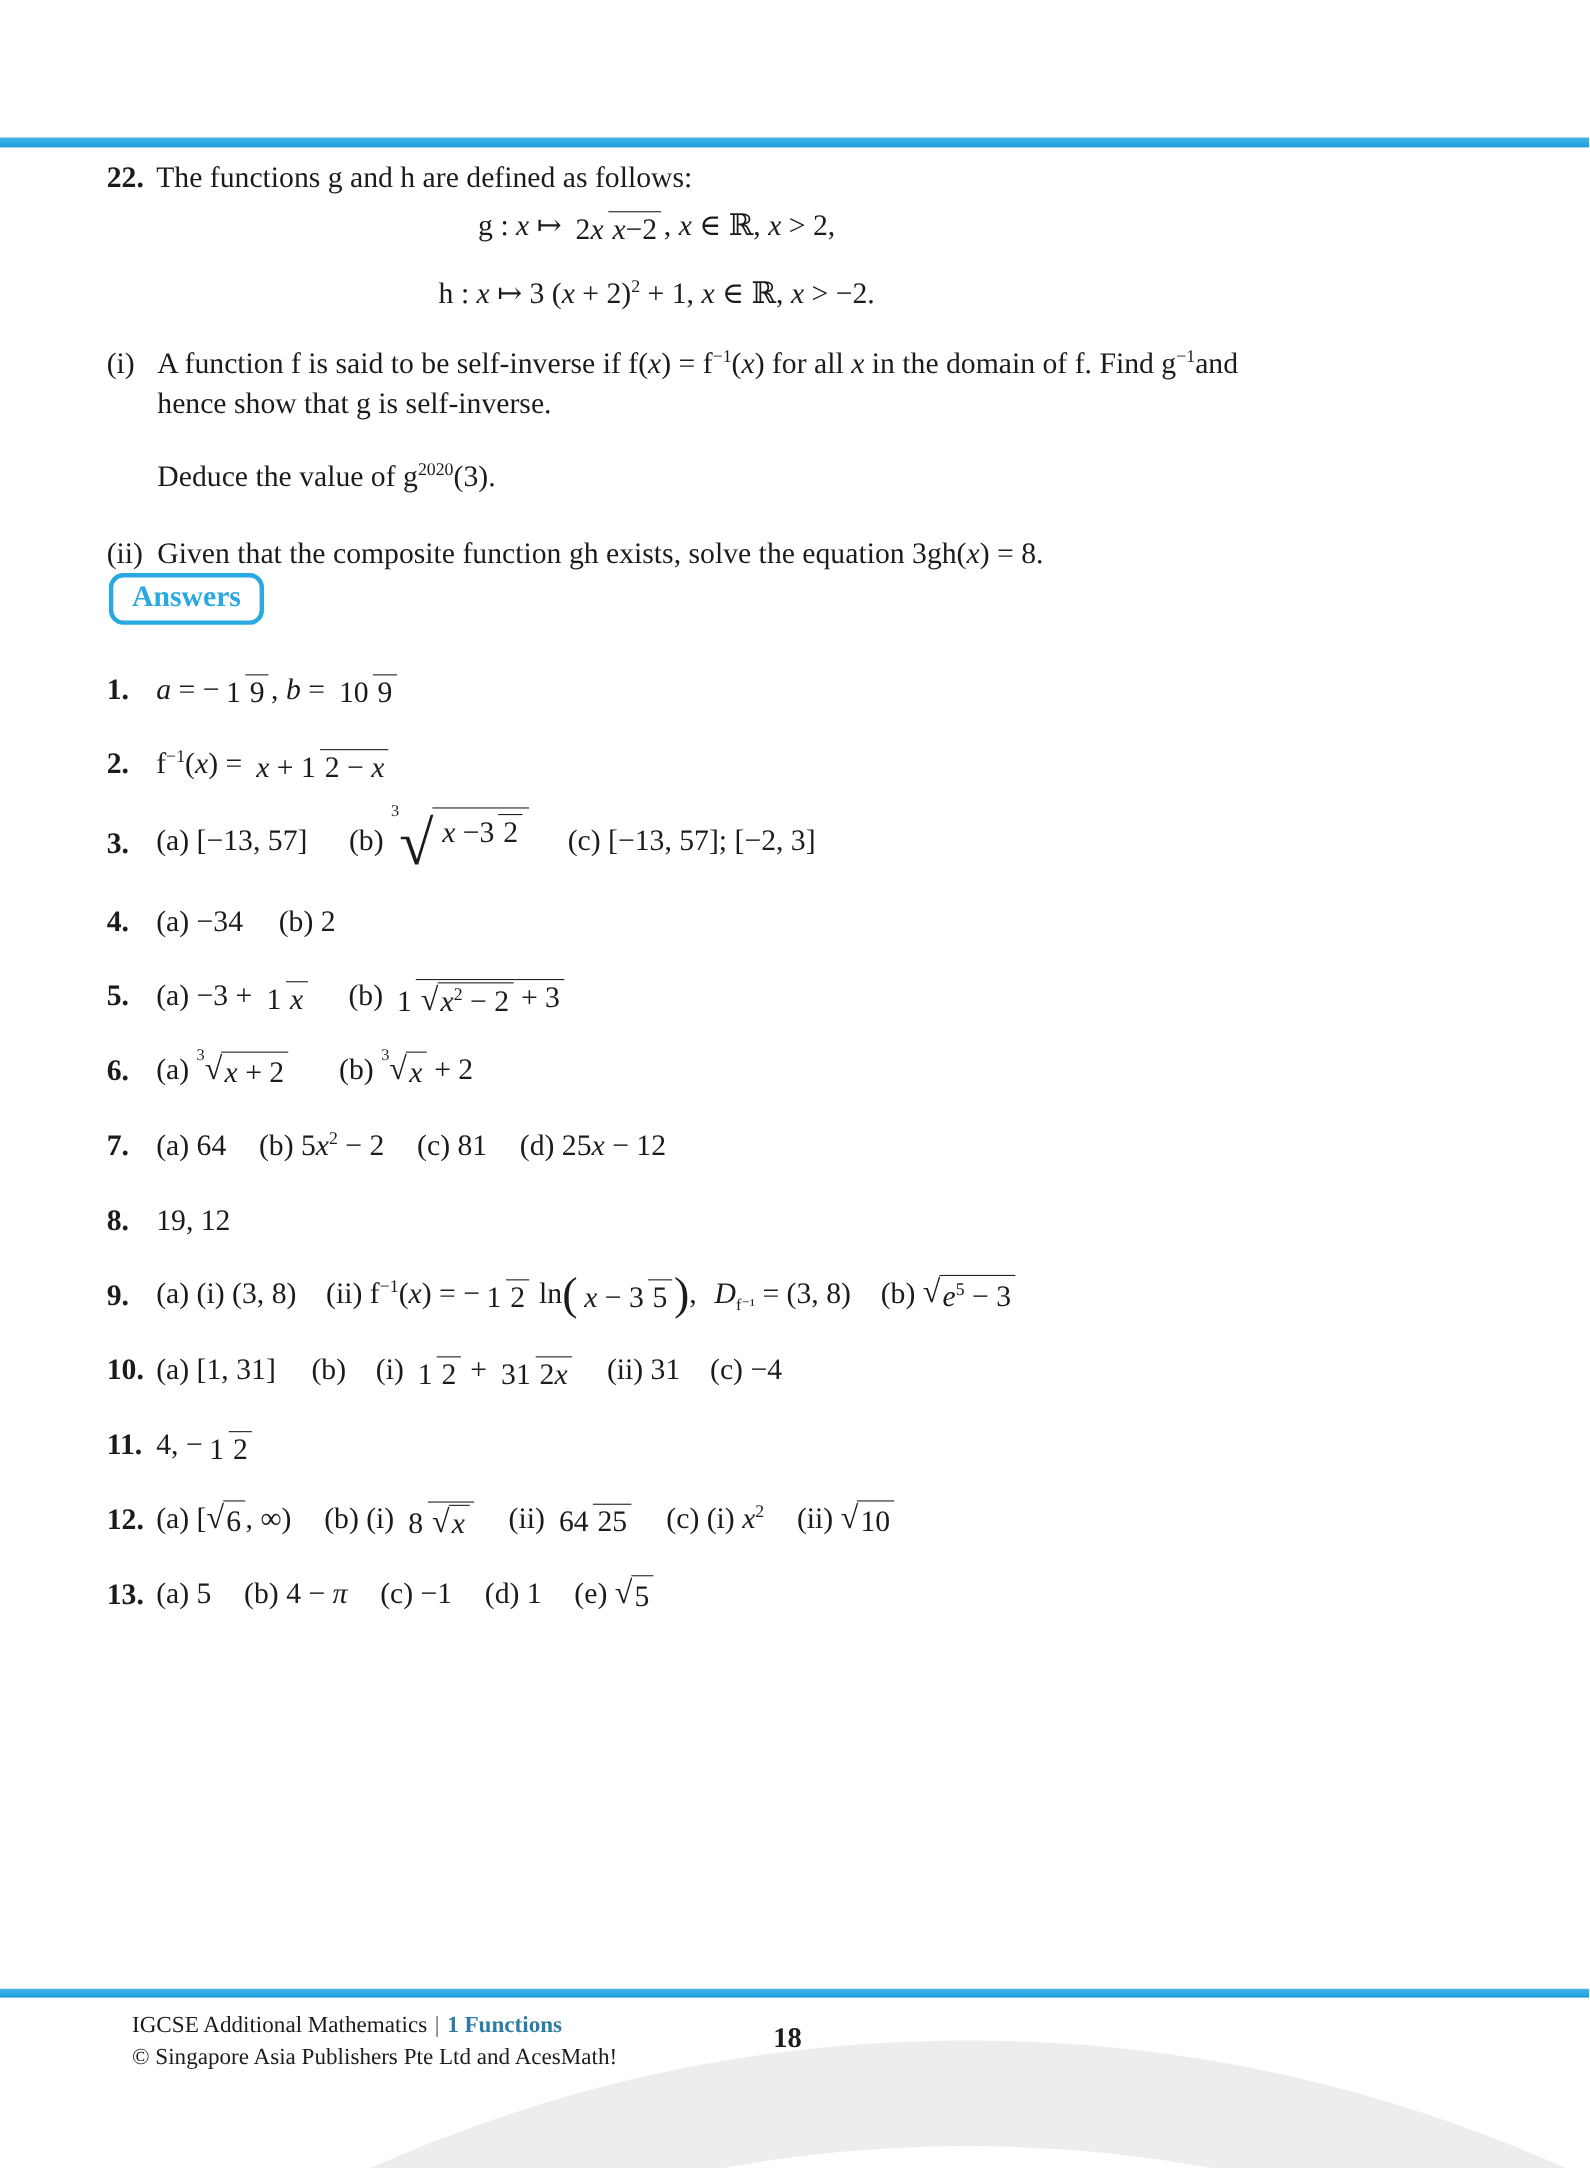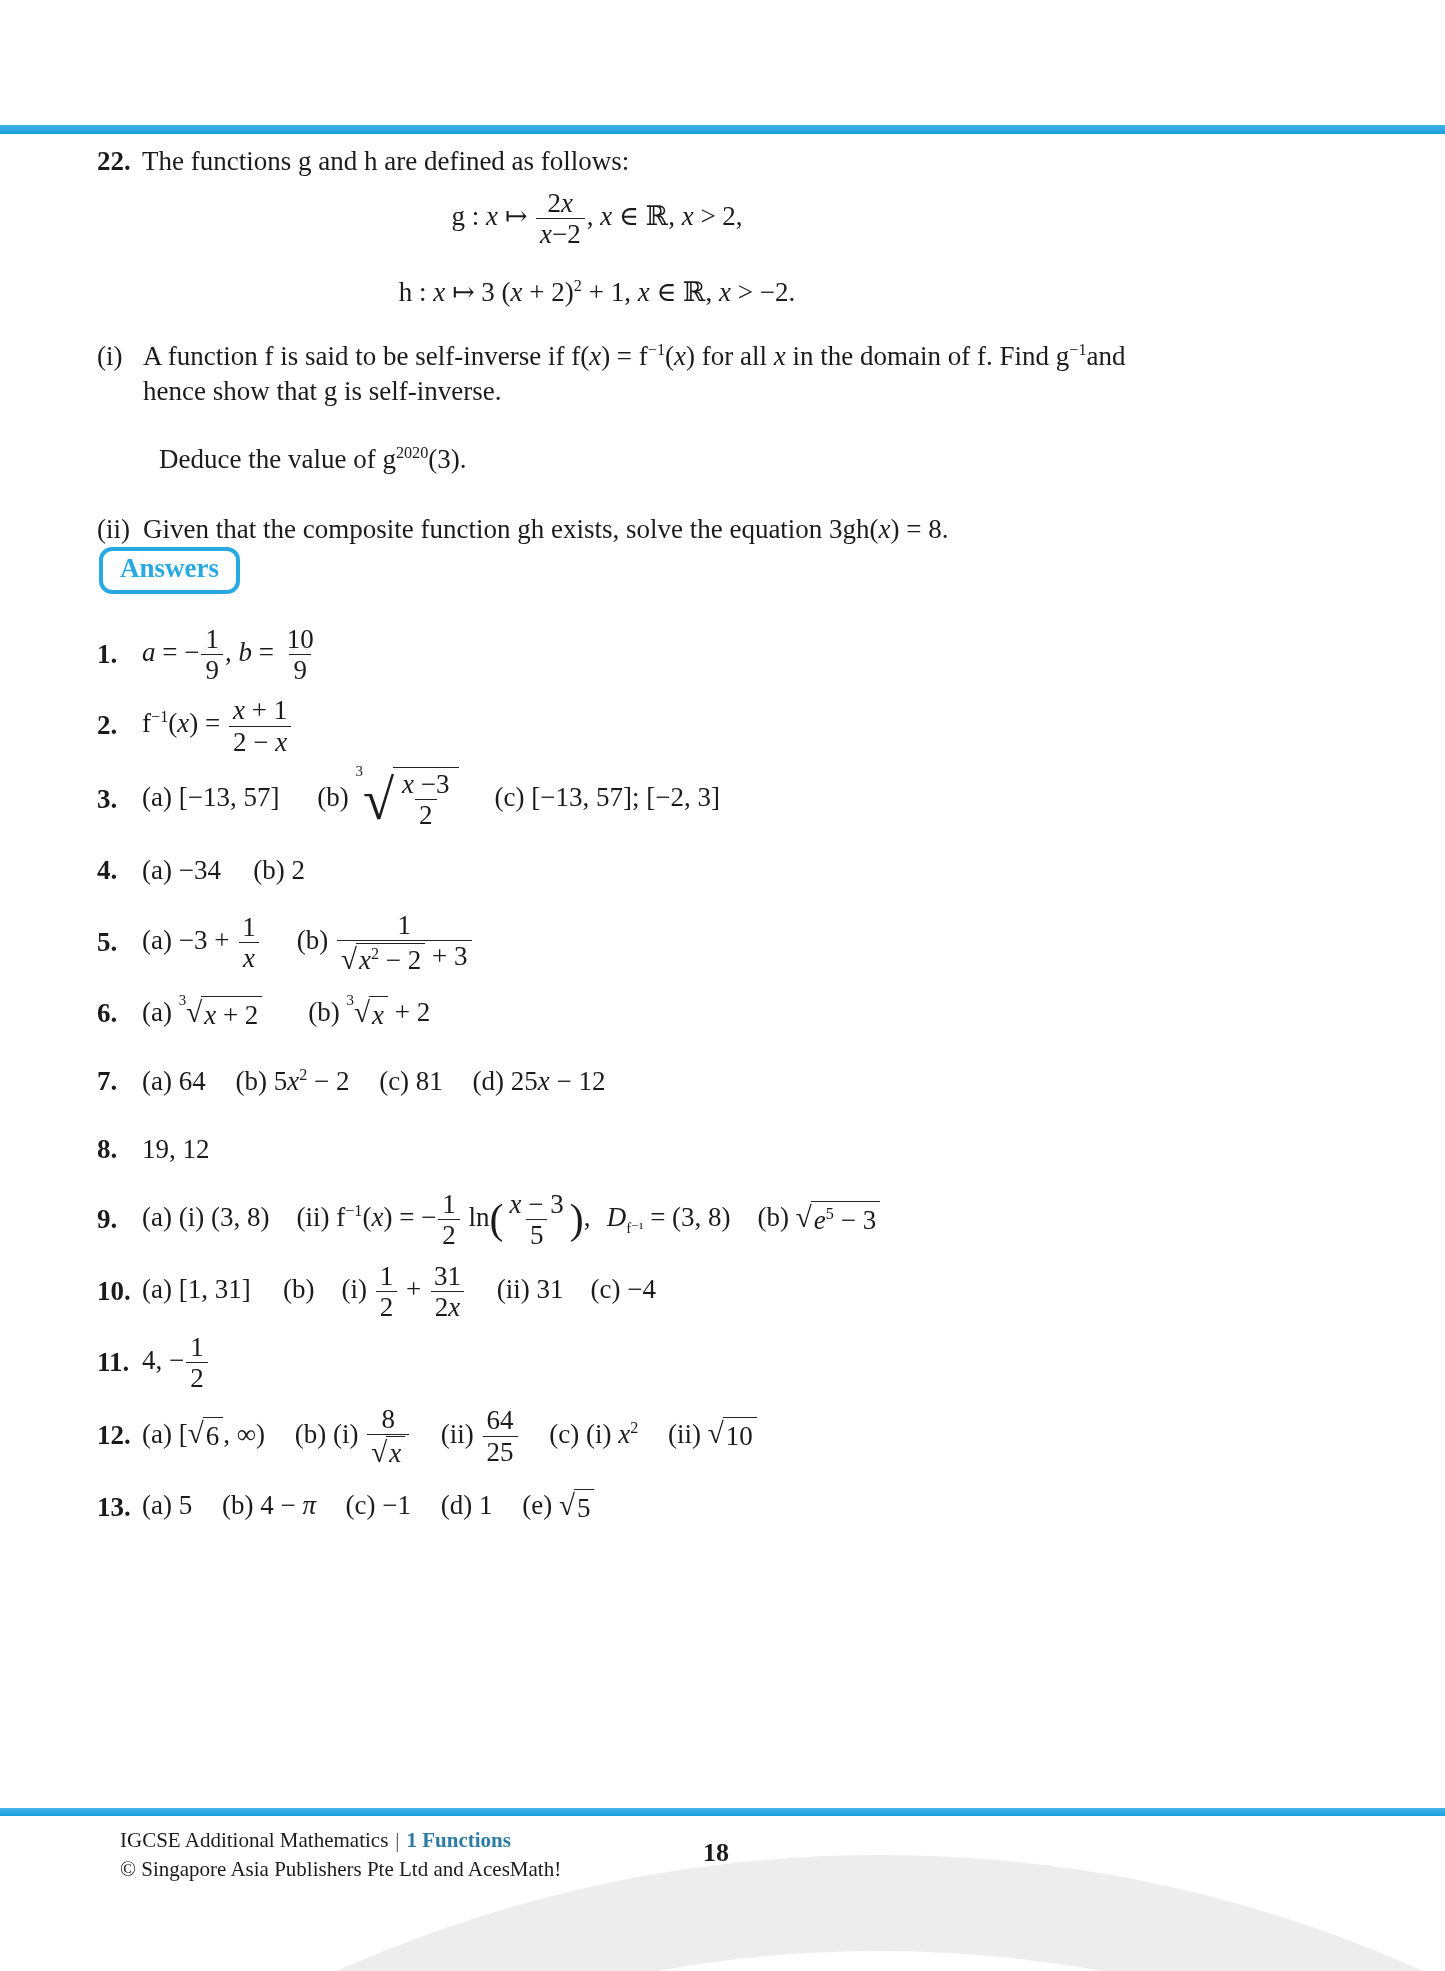--- a/index.html
+++ b/index.html
@@ -13,33 +13,33 @@
     background:linear-gradient(#45b5e6,#189fdd);}
   .content{position:absolute;left:97px;top:138px;width:1055px;font-size:27px;line-height:1.32;}
   .q-row{display:flex;margin-top:6px;}
   .q-num{font-weight:bold;width:45px;flex:none;}
   .formula{width:1000px;text-align:center;}
   .formula-g{margin-top:8px;}
   .formula-h{margin-top:26px;}
   .part{display:flex;margin-top:28px;}
   .part-label{width:46px;flex:none;}
   .part-body{width:985px;}
-  .deduce{margin-left:62px;margin-top:32px;}
+  .deduce{margin-left:46px;margin-top:32px;}
   .part-ii{margin-top:34px;}
   .answers-badge{
     display:inline-block;margin-left:2px;
     border:4px solid #29a9e1;border-radius:13px;padding:0px 17px 3px;
     color:#29a9e1;font-weight:bold;font-size:27px;
   }
   .answers{margin-top:30px;}
   .ans-row{display:flex;align-items:center;min-height:58px;margin-bottom:10px;}
   .ans-num{font-weight:bold;width:45px;flex:none;align-self:center;}
   .ans-body{flex:1;}
   
-  .frac{display:inline-flex;flex-direction:column;align-items:center;vertical-align:middle;
+  .frac{display:inline-flex;flex-direction:row;align-items:flex-end;vertical-align:middle;
         line-height:1.12;margin:0 2px;text-align:center;}
   .frac>.num{padding:0 4px;}
   .frac>.den{border-top:1.7px solid #222;padding:0 4px;}
   .sqrt{display:inline-flex;align-items:flex-start;vertical-align:middle;}
   .sqrt>.rad{font-size:1.08em;line-height:1.1;margin-right:-1px;}
   .sqrt.tall>.rad{font-size:2.1em;line-height:1.15;font-weight:200;}
   .sqrt>.radicand{border-top:1.8px solid #222;padding:1px 4px 0 3px;}
   .sqrt>.idx{font-size:.55em;margin:-5px 0 0 0;align-self:flex-start;}
   sup{font-size:.6em;}
   sub{font-size:.55em;vertical-align:-0.45em;}

